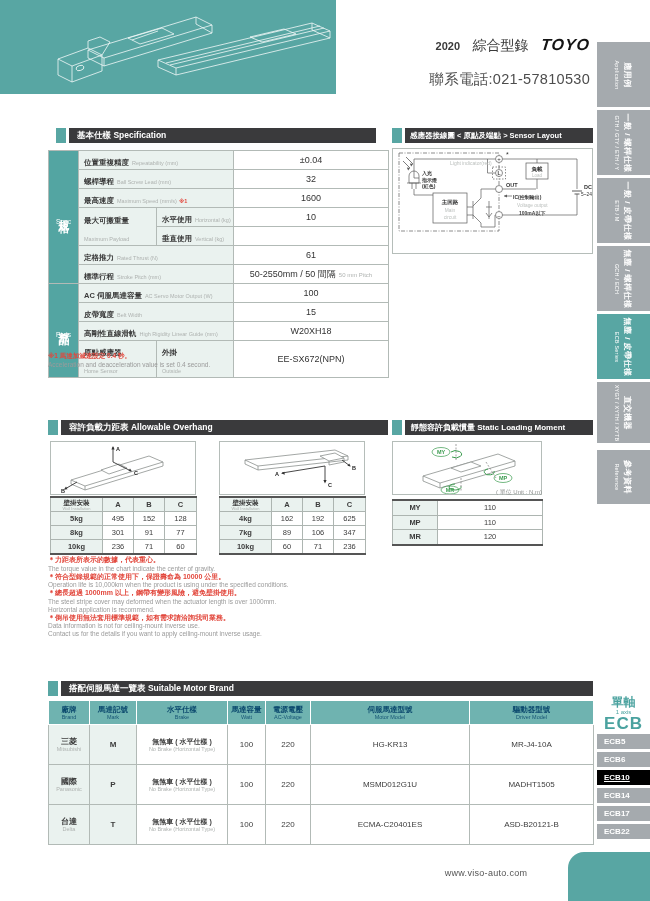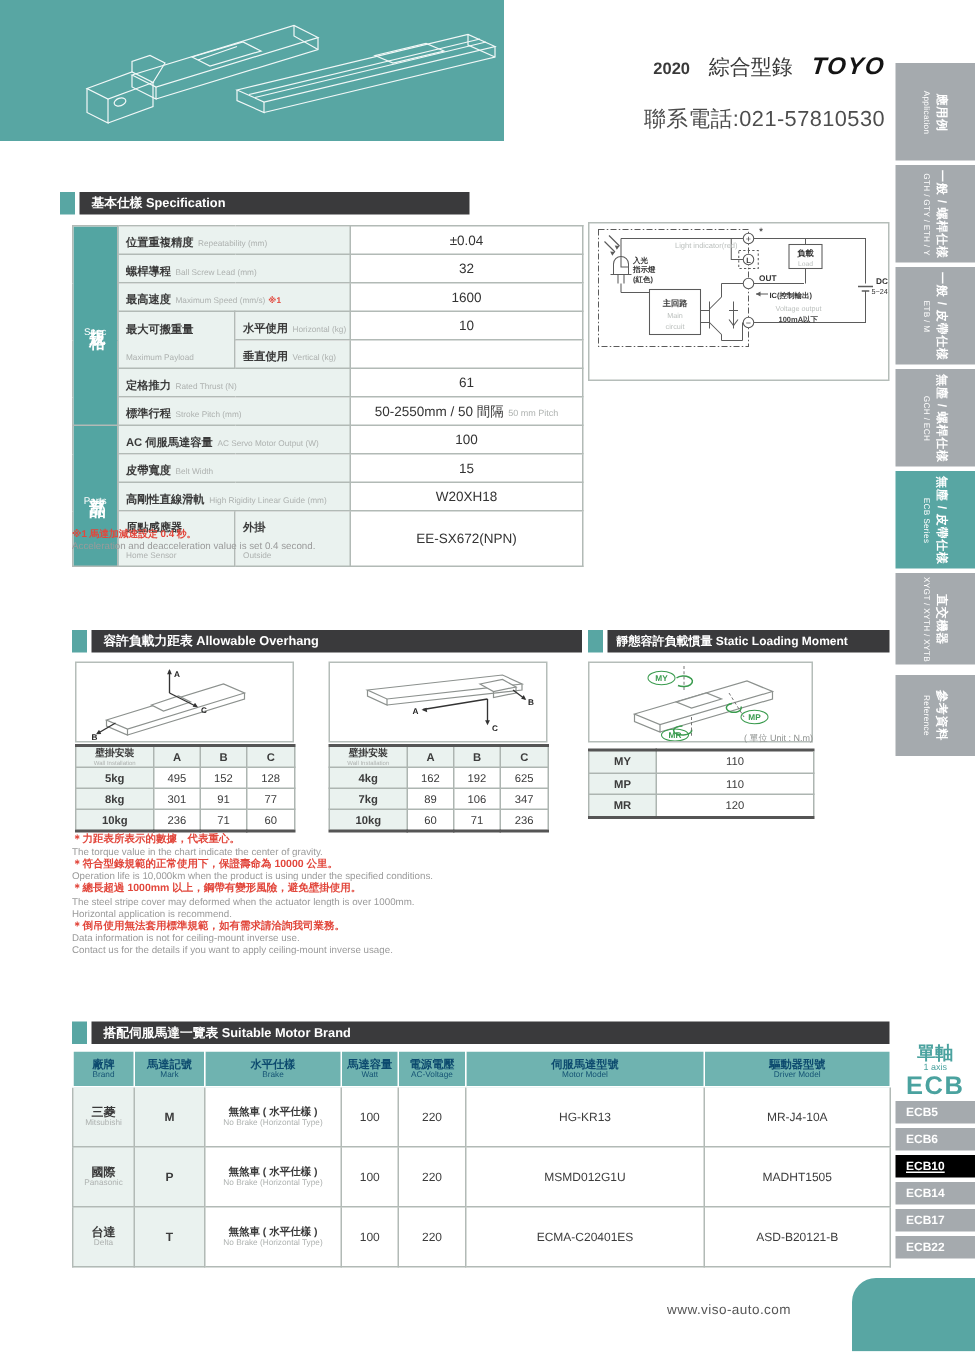--- a/index.html
+++ b/index.html
@@ -180,21 +180,21 @@
         <div class="en">XYGT / XYTH / XYTB</div>
       </div>
   </div>
   <div class="vtab" style="top:450px;height:54px;">
     <div class="vtab-inner">
         <div class="zh">參考資料</div>
         <div class="en">Reference</div>
       </div>
   </div>
 
-  <div class="sec-hdr" style="left:40px;top:128px;width:273px;">
+  <div class="sec-hdr" style="left:56px;top:128px;width:320px;">
     <div class="sq"></div>
     <div class="bar"><span>基本仕樣</span> <span>Specification</span></div>
   </div>
 
   <table class="spec">
     <colgroup>
         <col style="width:30px">
         <col style="width:78px">
         <col style="width:77px">
         <col style="width:155px">
@@ -252,20 +252,24 @@
     <tr style="height:25px;">
       <td class="lbl" style="height:25px;"><span class="lz">原點感應器</span><br><span class="le" style="margin-left:0;">Home Sensor</span></td>
       <td class="lbl" style="height:25px;"><span class="lz">外掛</span><br><span class="le" style="margin-left:0;">Outside</span></td>
       <td class="val">EE-SX672(NPN)</td>
     </tr>
   </tbody>
     </table>
   <div class="fn-red" style="left:48px;top:352px;">※1 馬達加減速設定 0.4 秒。</div>
   <div class="fn-gray" style="left:48px;top:361px;">Acceleration and deacceleration value is set 0.4 second.</div>
 
+  <div class="sec-hdr" style="left:392px;top:128px;width:201px;">
+    <div class="sq"></div>
+    <div class="bar" style="font-size:7.5px;padding-left:5px;"><span>感應器接線圖 &lt; 原點及端點 &gt;</span> <span>Sensor Layout</span></div>
+  </div>
   <div class="dbox" style="left:392px;top:148px;width:201px;height:106px;">
     <svg width="199" height="104" viewBox="0 0 199 104">
       <g fill="none" stroke="#5b5b5b" stroke-width="0.7">
         <rect x="6" y="4" width="100" height="78" stroke-dasharray="4 1.5 1 1.5"></rect>
 
         <path d="M10,12 L17,19 M13,8 L20,15" stroke-width="0.8"></path>
         <path d="M17,19 l-3.2,-0.4 l1.4,2.9 z M20,15 l-3.2,-0.4 l1.4,2.9 z" fill="#5b5b5b" stroke="none"></path>
         <path d="M16,34 v-7 a5,5 0 0 1 10,0 v7 z" fill="#fff"></path>
         <path d="M14,34 h14 M19,34 v6 M23,34 v6"></path>
 

